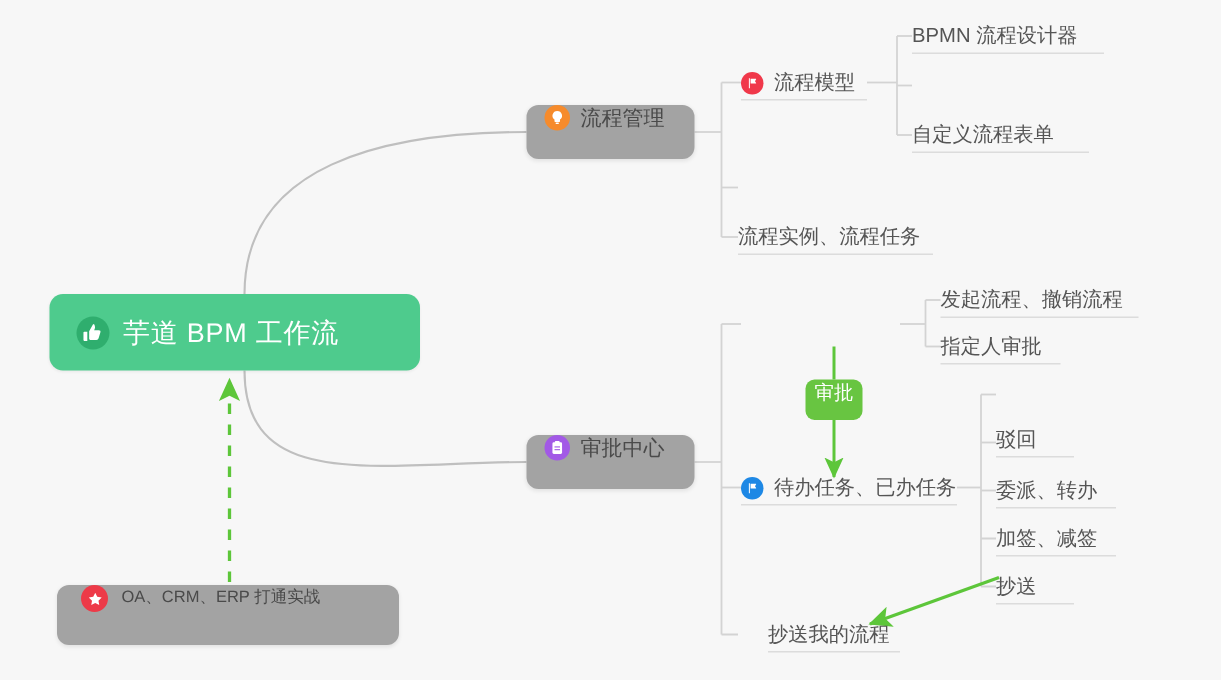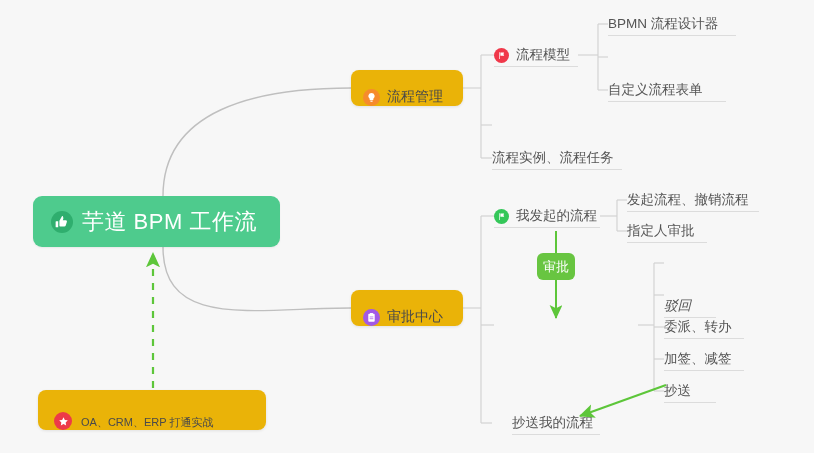--- a/index.html
+++ b/index.html
@@ -18,31 +18,31 @@
     position:absolute;left:33px;top:196px;
     width:247px;height:51px;
     background:#4ECB8D;
     border-radius:9px;
     display:flex;align-items:center;
     padding:0 0 0 18px;
     box-sizing:border-box;
     box-shadow:0 1px 2px rgba(0,0,0,.06);
   }
   .root-node .label{
-    color:#ffffff;font-size:22px;letter-spacing:.5px;margin-left:9px;
+    color:#ffffff;font-size:18px;letter-spacing:.5px;margin-left:9px;
     white-space:nowrap;
   }
 
   
   .pill{
     position:absolute;
-    background:#eab308;
+    background:#a3a3a3;
     border-radius:8px;
     height:36px;
-    display:flex;align-items:flex-end;
+    display:flex;align-items:flex-start;
     padding:0 16px 0 12px;
     box-sizing:border-box;
     box-shadow:0 1px 3px rgba(0,0,0,.09);
     white-space:nowrap;
   }
   .pill .label{font-size:14px;color:#4a4a4a;margin-left:7px;}
   #node-liucheng-guanli{left:351px;top:70px;width:112px;}
   #node-shenpi-zhongxin{left:351px;top:290px;width:112px;}
   #node-oa-crm-erp{left:38px;top:390px;width:228px;height:40px;padding-left:16px;}
   #node-oa-crm-erp .label{font-size:11px;color:#4a4a4a;margin-left:9px;}
@@ -72,21 +72,21 @@
   .root-icon{width:22px;height:22px;border-radius:50%;background:#2fae6e;
     display:inline-flex;align-items:center;justify-content:center;flex:0 0 auto;}
 
   
   .anno-box{
     position:absolute;
     background:#68C541;
     border-radius:6px;
     color:#ffffff;
     font-size:13px;
-    display:flex;align-items:center;justify-content:center;
+    display:flex;align-items:flex-start;justify-content:center;
     box-sizing:border-box;
   }
   #anno-shenpi{left:537px;top:253px;width:38px;height:27px;}
 </style>
 </head>
 <body>
 
 <div id="canvas">
 
   <svg class="layer" viewBox="0 0 814 453">
@@ -189,37 +189,37 @@
       <svg width="11" height="11" viewBox="0 0 24 24" fill="#ffffff">
         <rect x="5" y="4" width="14" height="17" rx="2"></rect>
         <rect x="8.5" y="2" width="7" height="3.4" rx="1.2"></rect>
         <rect x="8" y="10" width="8" height="1.6" fill="#A259E6"></rect>
         <rect x="8" y="14" width="8" height="1.6" fill="#A259E6"></rect>
       </svg>
     </span>
     <span class="label">审批中心</span>
   </div>
 
-  <div class="item with-icon" style="left:494px;top:202px;width:106px;">
-    <span class="cicon" style="background:#34C759;width:15px;height:15px;">
+  <div class="item plain" style="left:627px;top:186px;width:132px;">
+    <span class="label">发起流程、撤销流程</span>
+  </div>
+  <div class="item plain" style="left:627px;top:217px;width:80px;">
+    <span class="label">指定人审批</span>
+  </div>
+
+  <div class="item with-icon" style="left:494px;top:311px;width:144px;">
+    <span class="cicon" style="background:#1E88E5;width:15px;height:15px;">
       <svg width="9" height="9" viewBox="0 0 24 24" fill="#ffffff">
         <path d="M6 3h1.8v18H6zM9 4.2h9.4a.6.6 0 0 1 .5.9l-2 3.2 2 3.2a.6.6 0 0 1-.5.9H9z"></path>
       </svg>
     </span>
-    <span class="label">我发起的流程</span>
-  </div>
-  <div class="item plain" style="left:627px;top:186px;width:132px;">
-    <span class="label">发起流程、撤销流程</span>
-  </div>
-  <div class="item plain" style="left:627px;top:217px;width:80px;">
-    <span class="label">指定人审批</span>
-  </div>
-
-
-  <div class="item plain" style="left:664px;top:292px;width:52px;font-style:italic;">
+    <span class="label">待办任务、已办任务</span>
+  </div>
+
+  <div class="item plain" style="left:664px;top:279px;width:52px;">
     <span class="label">驳回</span>
   </div>
   <div class="item plain" style="left:664px;top:313px;width:80px;">
     <span class="label">委派、转办</span>
   </div>
   <div class="item plain" style="left:664px;top:345px;width:80px;">
     <span class="label">加签、减签</span>
   </div>
   <div class="item plain" style="left:664px;top:377px;width:52px;">
     <span class="label">抄送</span>

